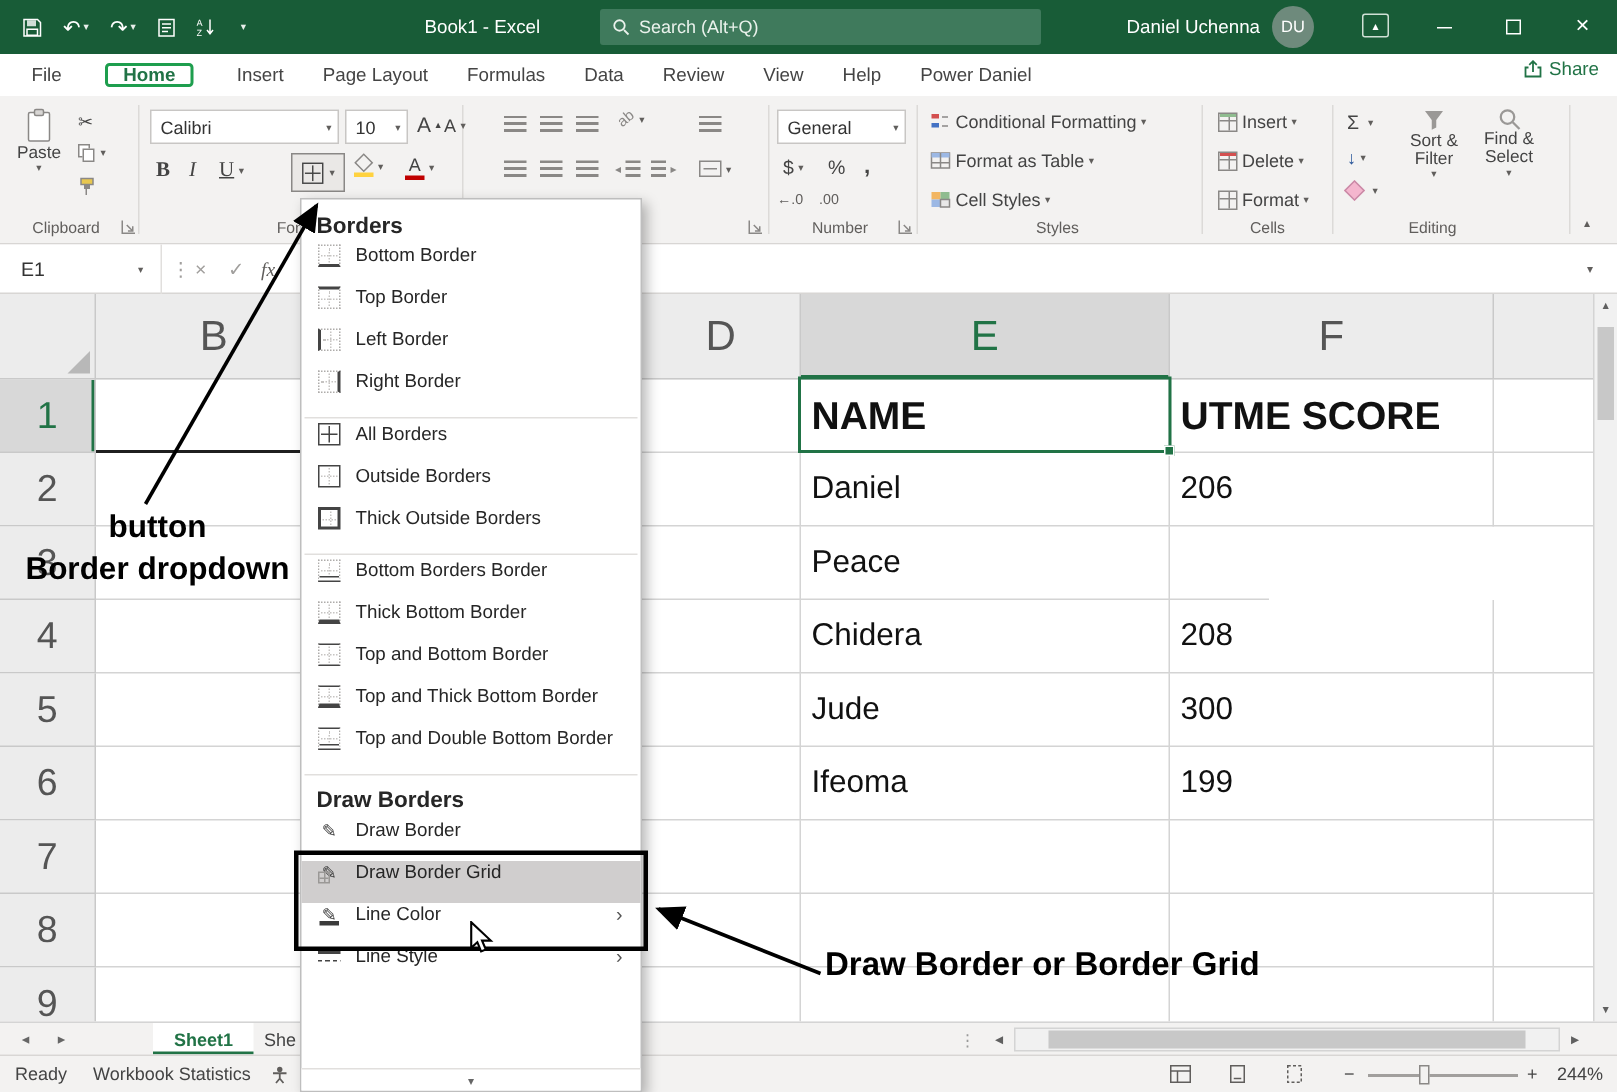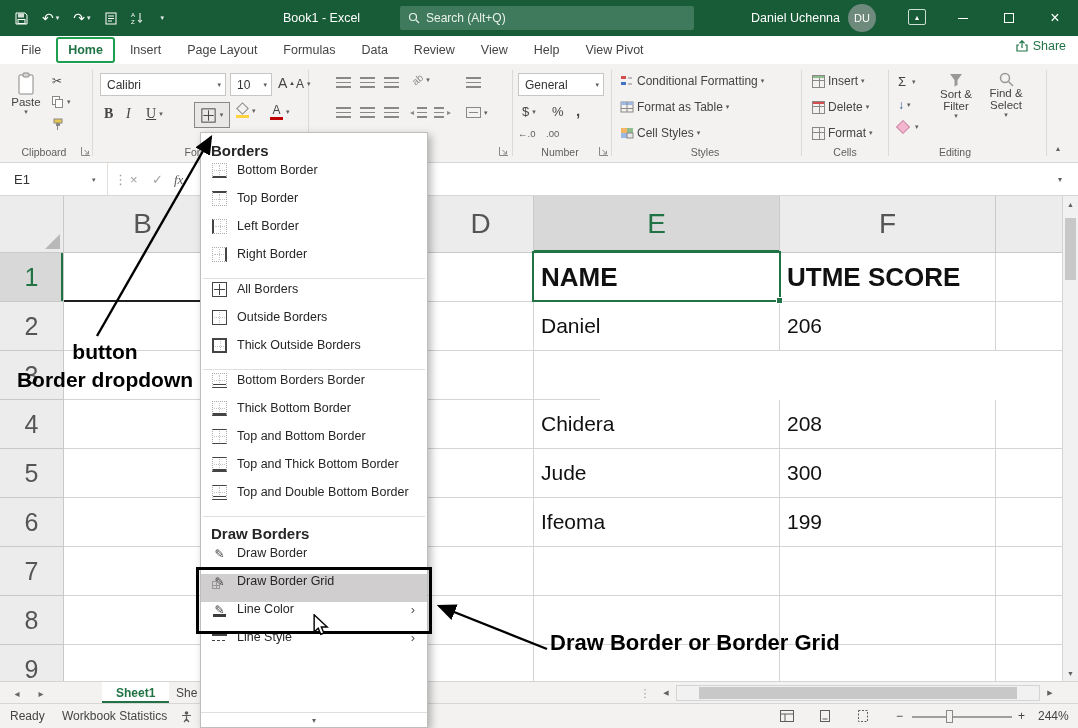--- a/index.html
+++ b/index.html
@@ -20,21 +20,21 @@
 .ribbon-display{position:absolute;right:152px;top:9px;width:18px;height:16px;border:1px solid #cfe0d5;border-radius:2px;display:flex;align-items:center;justify-content:center;font-size:8px;color:#fff}
 .win-controls{position:absolute;right:0;top:0;height:36px;display:flex}
 .win-btn{width:46px;height:36px;display:flex;align-items:center;justify-content:center;color:#fff}
 .min-glyph{width:10px;height:1px;background:#fff}
 .max-glyph{width:10px;height:10px;border:1px solid #fff}
 .close-glyph{font-size:16px;line-height:1}
 
 
 .tabrow{position:absolute;left:0;top:36px;width:1078px;height:28px;background:#fff;display:flex;align-items:center;padding-left:8px}
 .rtab{padding:0 13px;font-size:12.5px;color:#444;height:28px;display:flex;align-items:center;white-space:nowrap}
-.home-box{border:2.5px solid #1E9E4E;border-radius:3px;margin:0 2px;height:26px;display:flex;align-items:center}
+.home-box{border:2.5px solid #1E9E4E;border-radius:3px;margin:0 16px;height:16px;display:flex;align-items:center}
 .home-box .rtab{font-weight:700;color:#217346;padding:0 10px;height:100%}
 .share-btn{position:absolute;right:12px;top:39px;display:flex;align-items:center;gap:5px;color:#217346;font-size:12.5px}
 
 
 .ribbon{position:absolute;left:0;top:64px;width:1078px;height:99px;background:#F3F2F1;border-bottom:1px solid #D8D6D4}
 .vsep{position:absolute;top:6px;height:86px;width:1px;background:#DCDAD8}
 .grp-label{position:absolute;bottom:4px;font-size:10.5px;color:#605E5C;text-align:center}
 .launcher{position:absolute;bottom:5px;width:11px;height:11px}
 .rbtn{position:absolute;display:flex;align-items:center;gap:3px;color:#444;font-size:12px}
 .combo{position:absolute;background:#fff;border:1px solid #C8C6C4;display:flex;align-items:center;justify-content:space-between;padding:0 4px 0 6px;font-size:12px;color:#333}
@@ -211,21 +211,21 @@
     <span class="home-box">
         <span class="rtab">Home</span>
       </span>
     <span class="rtab">Insert</span>
     <span class="rtab">Page Layout</span>
     <span class="rtab">Formulas</span>
     <span class="rtab">Data</span>
     <span class="rtab">Review</span>
     <span class="rtab">View</span>
     <span class="rtab">Help</span>
-    <span class="rtab">View Pivot</span>
+    <span class="rtab">Power Daniel</span>
   </div>
   <div class="share-btn">
     <svg width="12" height="12" viewBox="0 0 12 12">
         <path d="M6 8 V1 M3.5 3.2 L6 0.8 L8.5 3.2" fill="none" stroke="#217346" stroke-width="1.2"></path>
         <path d="M3 5 H1 V11 H11 V5 H9" fill="none" stroke="#217346" stroke-width="1.2"></path>
       </svg>
     <span>Share</span>
   </div>
 
   <div class="ribbon">
@@ -501,20 +501,21 @@
       <div class="cell cD"></div>
       <div class="cell cE">Daniel</div>
       <div class="cell cF">206</div>
       <div class="cell cG"></div>
     </div>
     <div class="grow">
       <div class="rh">3</div>
       <div class="cell cB"></div>
       <div class="cell cC"></div>
       <div class="cell cD"></div>
+      <div class="cell cE">Peace</div>
       <div class="cell cG"></div>
     </div>
     <div class="grow">
       <div class="rh">4</div>
       <div class="cell cB"></div>
       <div class="cell cC"></div>
       <div class="cell cD"></div>
       <div class="cell cE">Chidera</div>
       <div class="cell cF">208</div>
       <div class="cell cG"></div>

